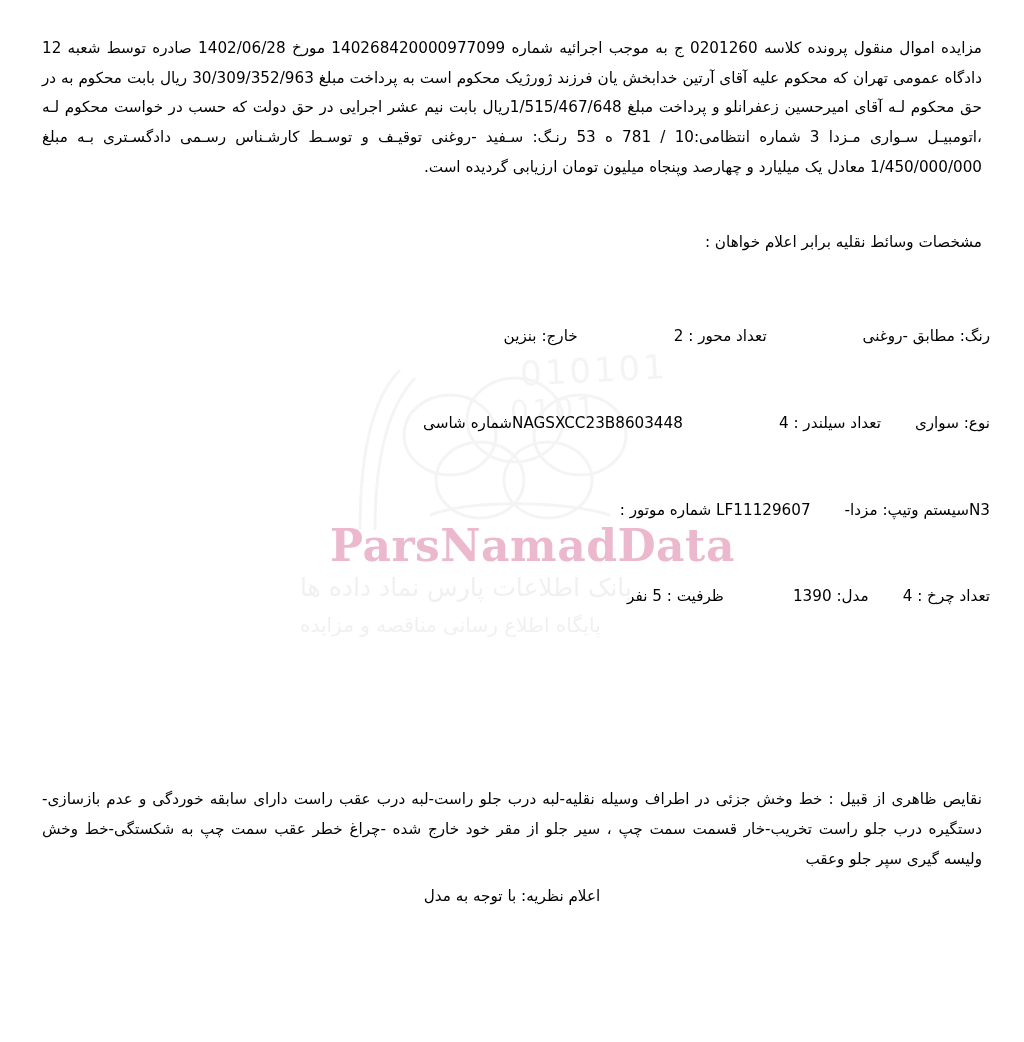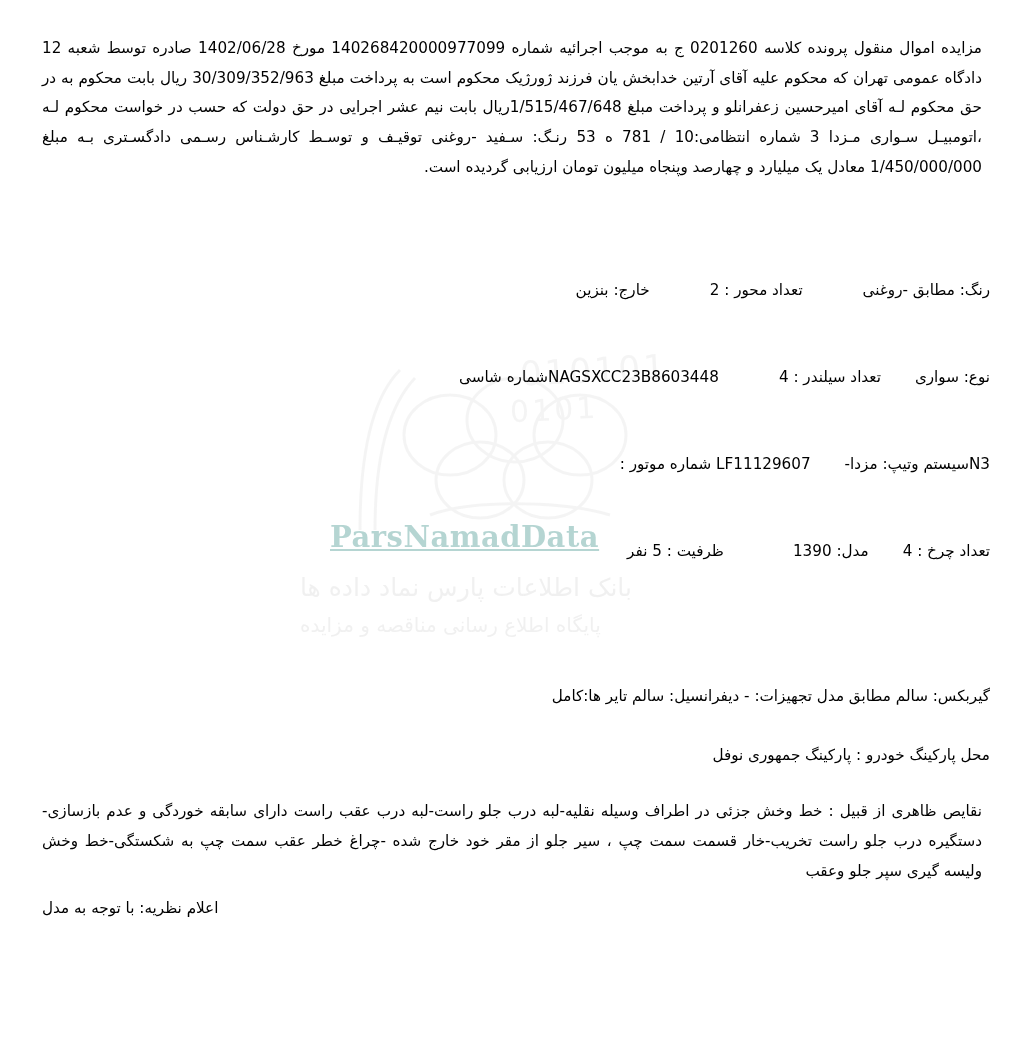--- a/index.html
+++ b/index.html
@@ -32,26 +32,25 @@
     width: 1024px;
     height: 330px;
     pointer-events: none;
     z-index: 0;
     opacity: 0.30;
   }
   .wm-text-main {
     position: absolute;
     left: 330px;
     top: 190px;
-    font-size: 29px;
+    font-size: 44px;
     font-weight: bold;
-    color: #0f766e;
+    color: #be185d;
     letter-spacing: 0.5px;
     font-family: "DejaVu Serif", "Liberation Serif", serif;
-    text-decoration: underline;
   }
   .wm-text-sub1 {
     position: absolute;
     left: 300px;
     top: 243px;
     font-size: 25px;
     color: #cfcfcf;
     direction: rtl;
   }
   .wm-text-sub2 {
@@ -106,21 +105,21 @@
   .block-gap-md { height: 20px; }
   .spec-row {
     display: flex;
     direction: rtl;
     align-items: baseline;
     font-size: 15.2px;
     line-height: 1.9;
   }
   .spec-row .seg { white-space: nowrap; }
   .sp-1 { margin-left: 34px; }
-  .sp-2 { margin-left: 60px; text-align: center; }
+  .sp-2 { margin-left: 96px; text-align: center; }
   .sp-3 { margin-left: 69px; }
 
   .row-spacer-1 { height: 56px; }
   .row-spacer-2 { height: 58px; }
   .row-spacer-3 { height: 58px; }
   .row-spacer-4 { height: 58px; }
   .row-spacer-5 { height: 58px; }
 </style>
 </head>
 <body>
@@ -146,20 +145,21 @@
     <div class="wm-text-sub1">بانک اطلاعات پارس نماد داده ها</div>
     <div class="wm-text-sub2">پایگاه اطلاع رسانی مناقصه و مزایده</div>
   </div>
 
   <div class="content">
 
     <p class="para">مزایده اموال منقول پرونده کلاسه  0201260 ج به موجب اجرائیه شماره  140268420000977099 مورخ 1402/06/28 صادره  توسط شعبه 12 دادگاه عمومی تهران که محکوم علیه  آقای آرتین خدابخش یان فرزند ژورژیک محکوم است به پرداخت مبلغ 30/309/352/963 ریال بابت محکوم به در حق محکوم لـه آقای امیرحسین زعفرانلو  و پرداخت  مبلغ 1/515/467/648ریال بابت نیم عشر اجرایی در حق دولت   که حسب در خواست محکوم لـه ،اتومبیـل سـواری مـزدا 3 شماره انتظامی:10 /  781 ه 53        رنـگ: سـفید -روغنی     توقیـف و توسـط کارشـناس رسـمی دادگسـتری بـه مبلغ 1/450/000/000  معادل یک میلیارد و  چهارصد وپنجاه  میلیون  تومان ارزیابی گردیده است.</p>
 
     <div class="block-gap-lg"></div>
 
+    <p class="para">مشخصات وسائط نقلیه برابر اعلام خواهان :</p>
 
     <div class="row-spacer-1"></div>
 
     <div class="spec-row">
       <span class="seg sp-2"><span>رنگ:</span>
         <span>مطابق -روغنی</span></span>
       <span class="seg sp-2"><span>تعداد محور :</span>
         <span>2</span></span>
       <span class="seg"><span>خارج:</span>
         <span>بنزین</span></span>
@@ -192,36 +192,28 @@
         <span>1390</span></span>
       <span class="seg sp-2"><span>ظرفیت :</span>
         <span>5 نفر</span></span>
     </div>
 
     <div class="row-spacer-5"></div>
 
 
     <div class="row-spacer-5"></div>
 
-    <div class="spec-row">
-      <span class="seg sp-1"><span>گیربکس:</span>
-        <span>سالم  مطابق مدل تجهیزات: -  دیفرانسیل:  سالم  تایر ها:کامل</span></span>
-    </div>
 
     <div class="block-gap-lg"></div>
 
-    <div class="spec-row">
-      <span class="seg sp-1"><span>محل پارکینگ خودرو :</span>
-        <span>پارکینگ جمهوری نوفل</span></span>
-    </div>
 
     <div class="block-gap-md"></div>
 
     <p class="para">نقایص ظاهری از قبیل : خط وخش جزئی در اطراف وسیله نقلیه-لبه درب جلو راست-لبه درب عقب راست دارای سابقه خوردگی و  عدم بازسازی-دستگیره درب جلو راست تخریب-خار قسمت سمت چپ  ، سیر جلو از مقر خود خارج شده -چراغ خطر عقب سمت چپ به شکستگی-خط وخش ولیسه گیری سپر جلو وعقب</p>
 
-    <p class="para" style="text-align:left;">اعلام نظریه:  با توجه به مدل</p>
+    <p class="para" style="text-align:center;">اعلام نظریه:  با توجه به مدل</p>
 
 
     <div class="block-gap-lg"></div>
     <div class="block-gap-md"></div>
 
   </div>
 </div>
 
 </body></html>

